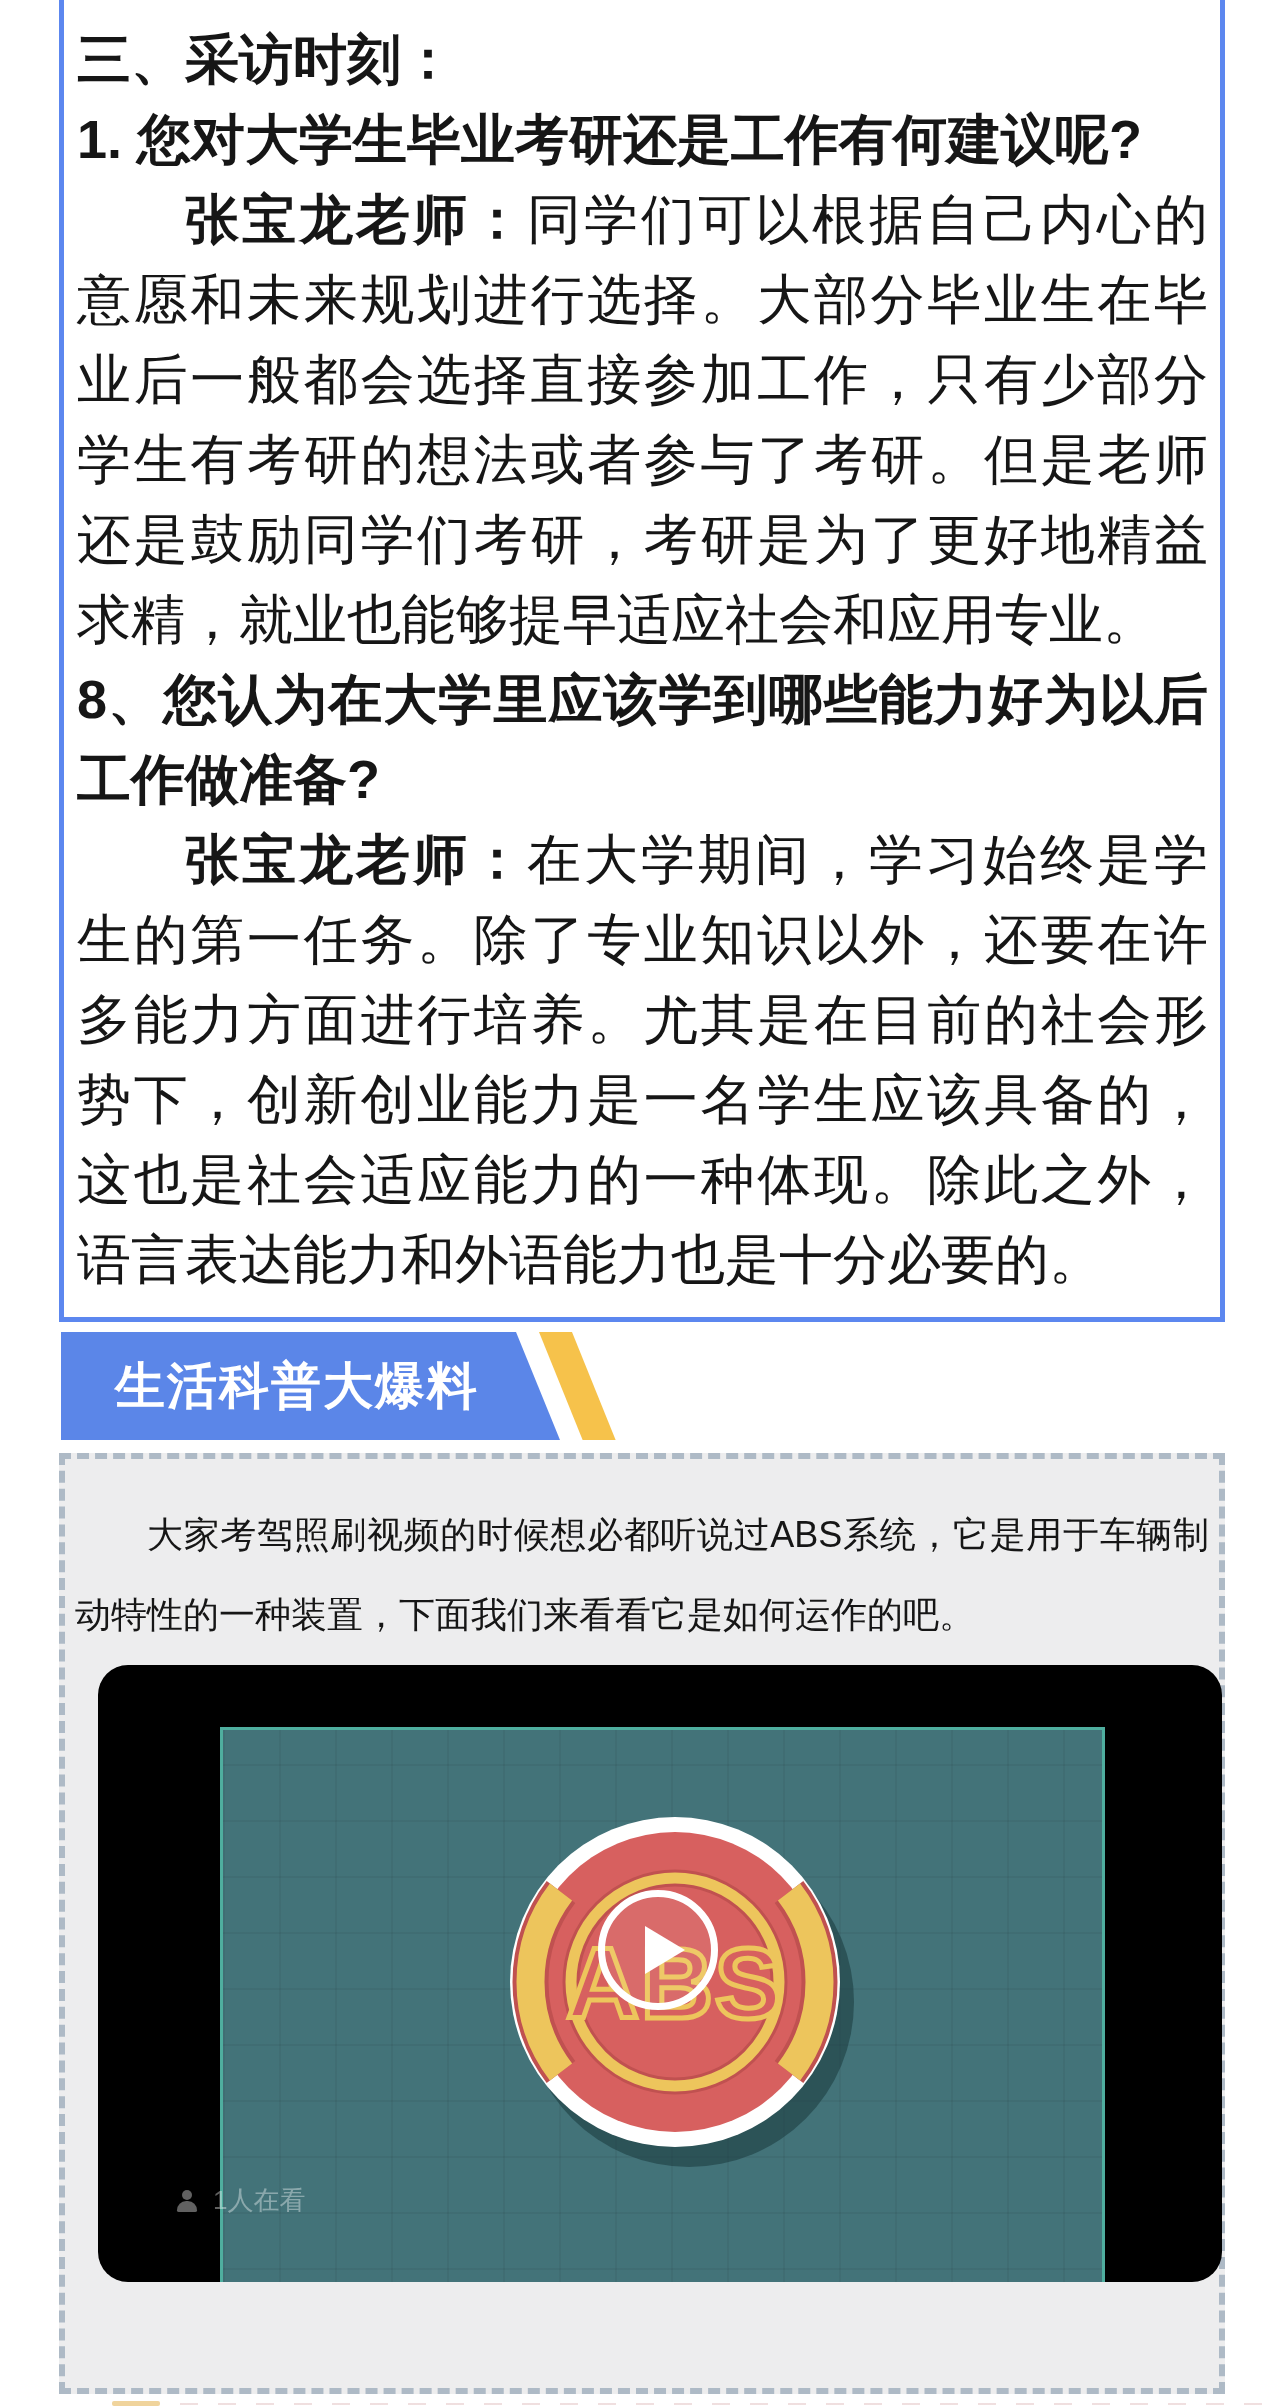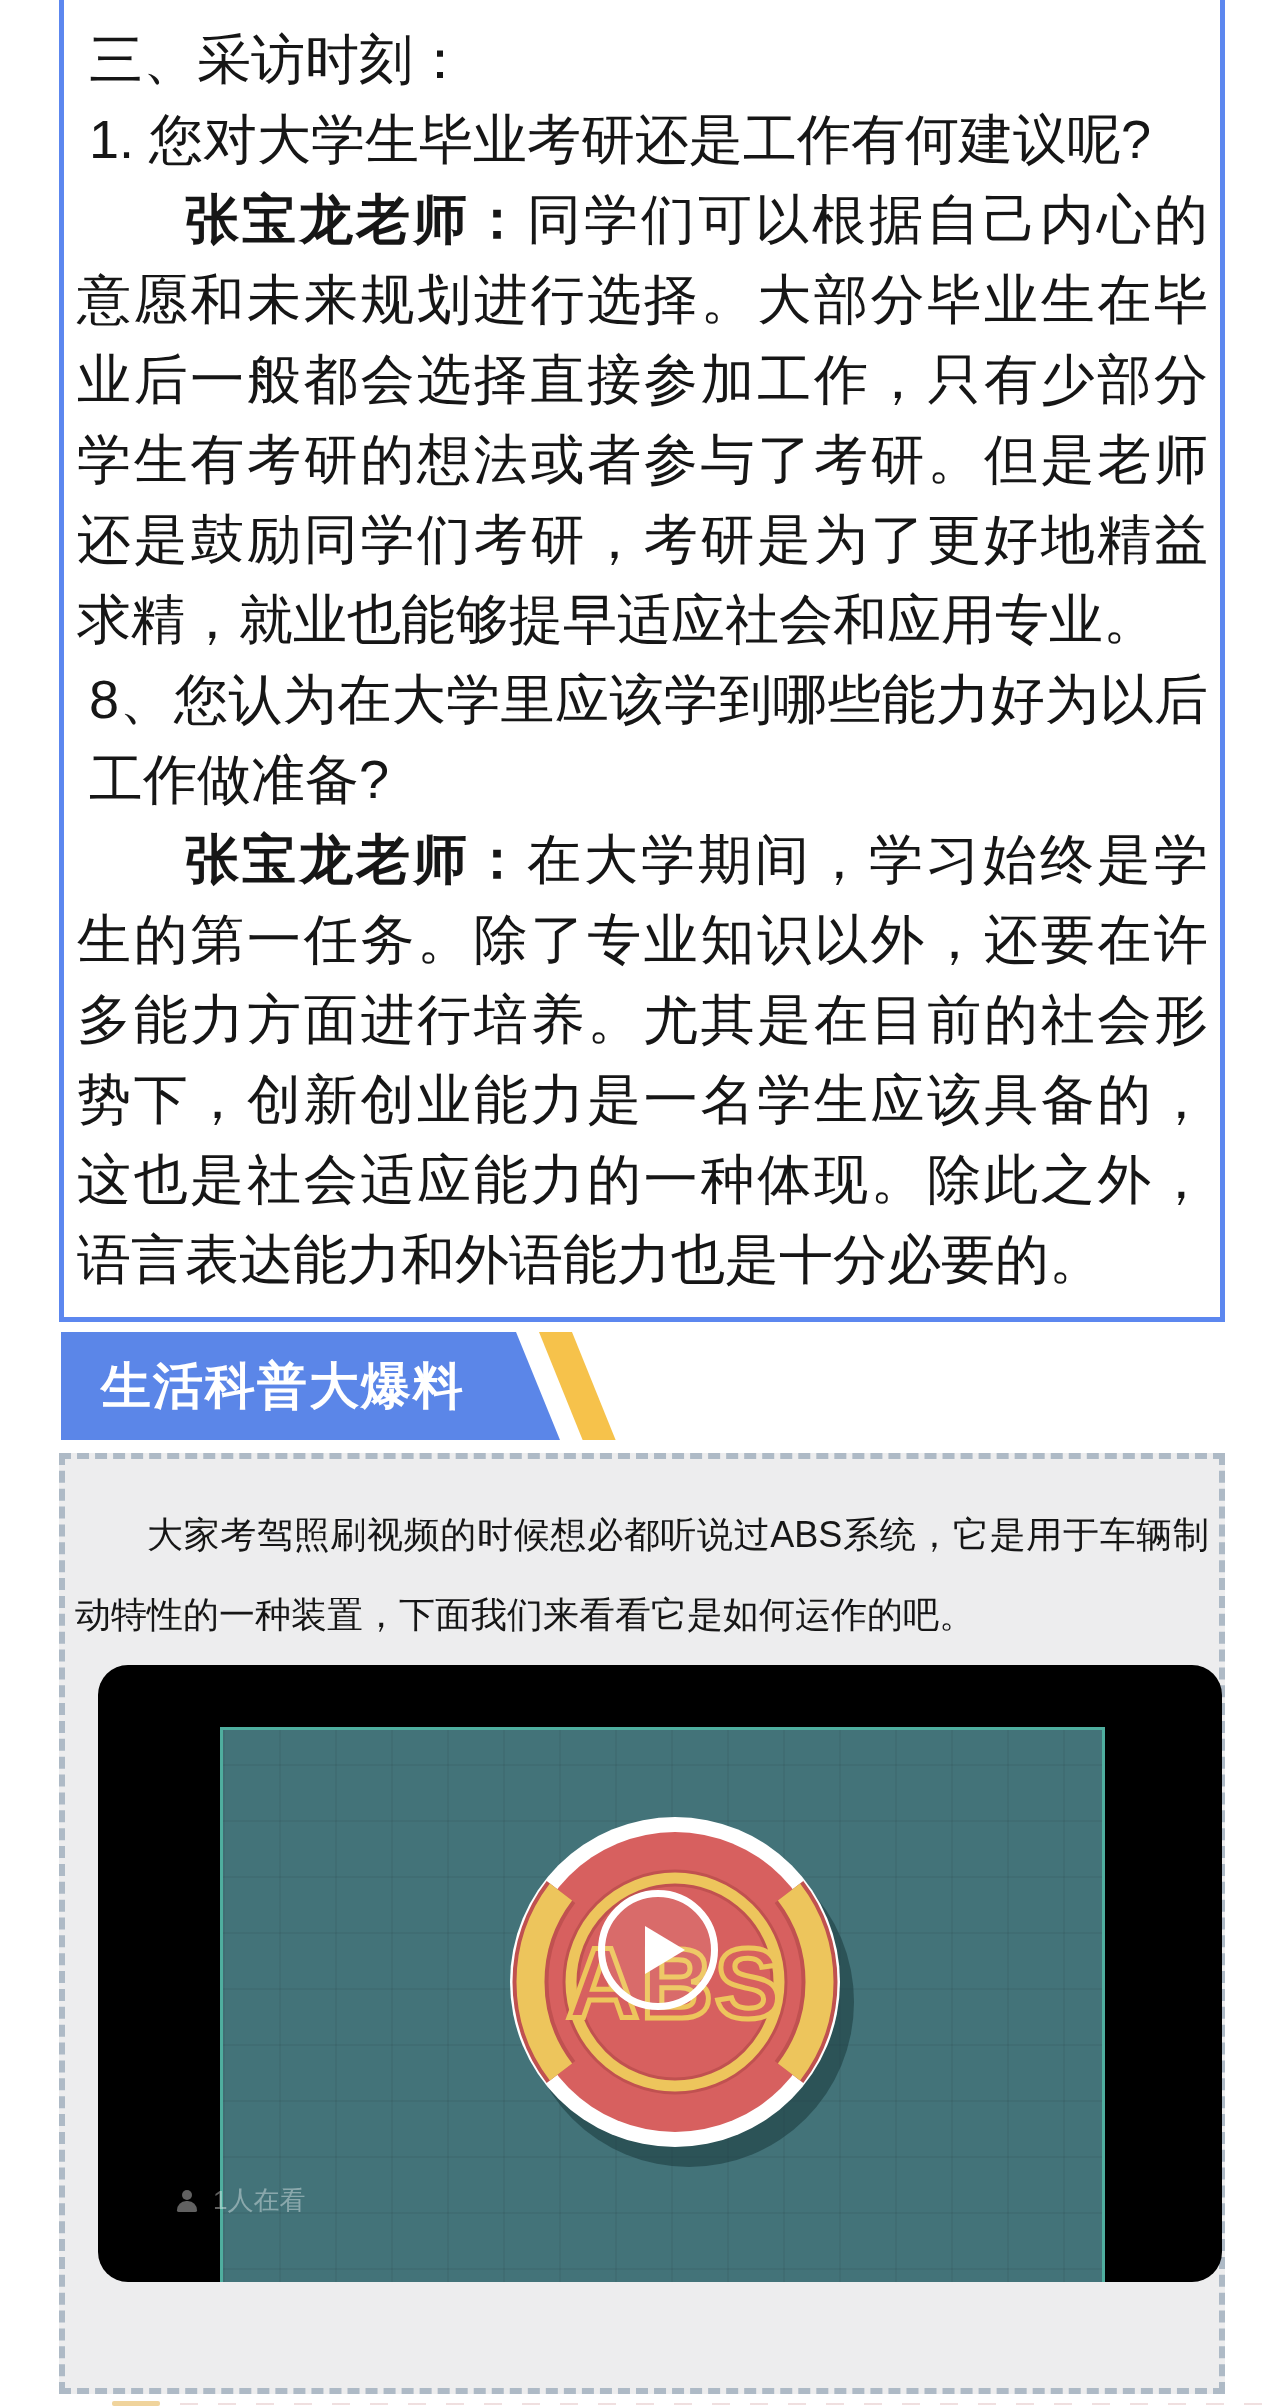--- a/index.html
+++ b/index.html
@@ -9,33 +9,33 @@
   
   .interview-box{
     position:absolute;left:59px;top:-16px;width:1166px;height:1338px;
     box-sizing:border-box;border:5px solid #5c87ef;background:#ffffff;
     padding:30px 12px 0 13px;
   }
   .interview-box p{
     margin:0;font-size:54px;line-height:80px;color:#161616;
     text-align:justify;text-justify:inter-ideograph;letter-spacing:0;
   }
-  .interview-box p.bold{font-weight:400;margin-left:12px;}
+  .interview-box p.bold{font-weight:700;}
   .interview-box p.answer{text-indent:2em;}
   .speaker{font-weight:700;}
 
   
   .banner{position:absolute;left:61px;top:1332px;width:700px;height:108px;}
   .banner-blue{
     position:absolute;left:0;top:0;width:499px;height:108px;background:#5b86e8;
     clip-path:polygon(0 0,455px 0,499px 100%,0 100%);
     display:flex;align-items:center;
   }
   .banner-blue span{
-    color:#ffffff;font-size:50px;font-weight:700;padding-left:40px;letter-spacing:2px;
+    color:#ffffff;font-size:50px;font-weight:700;padding-left:54px;letter-spacing:2px;
   }
   .banner-yellow{
     position:absolute;left:478px;top:0;width:33px;height:108px;background:#f6c24b;
     transform:skewX(22deg);transform-origin:top left;
   }
 
   
   .science-box{
     position:absolute;left:59px;top:1453px;width:1166px;height:941px;
     box-sizing:border-box;border:6px dashed #aebac6;background:#ededee;

